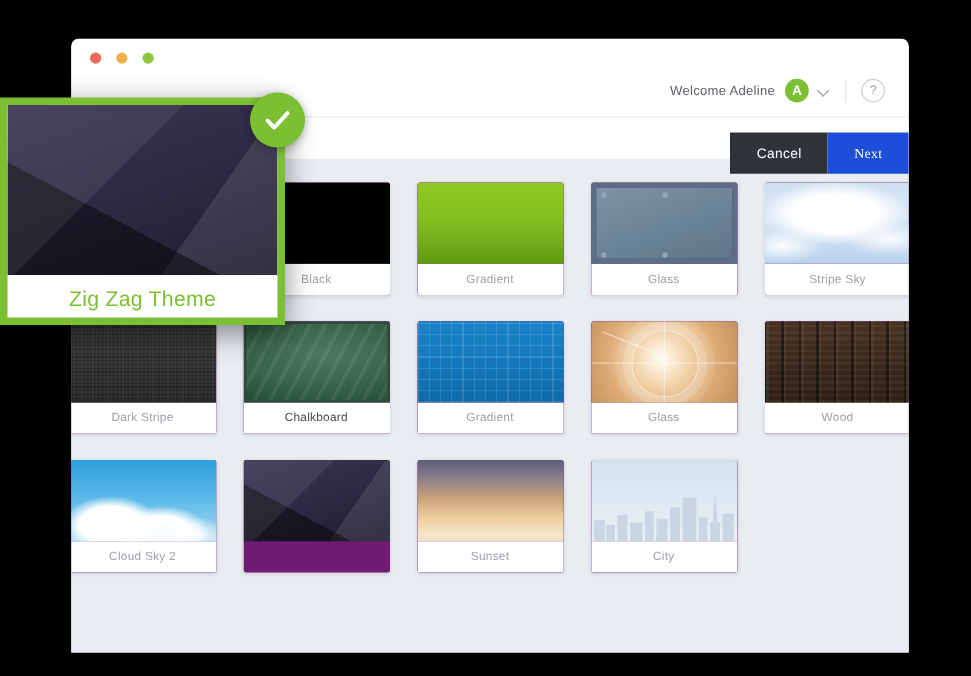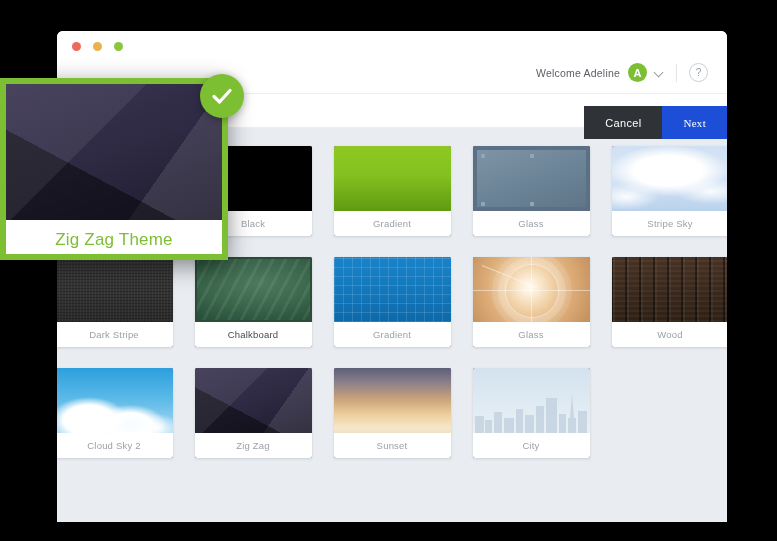--- a/index.html
+++ b/index.html
@@ -289,21 +289,20 @@
           <div class="card">
             <div class="thumb th-wood"></div>
             <div class="cap">Wood</div>
           </div>
           <div class="card">
             <div class="thumb th-cloudsky2"></div>
             <div class="cap">Cloud Sky 2</div>
           </div>
           <div class="card">
             <div class="thumb th-zigzag"></div>
-            <div class="cap">Zig Zag</div>
           </div>
           <div class="card">
             <div class="thumb th-sunset"></div>
             <div class="cap">Sunset</div>
           </div>
           <div class="card">
             <div class="thumb th-city">
               <svg class="city-sky" viewBox="0 0 117 65" preserveAspectRatio="none">
                 <g fill="#c3d3e0" opacity="0.85">
                   <rect x="2" y="48" width="9" height="17"></rect>

